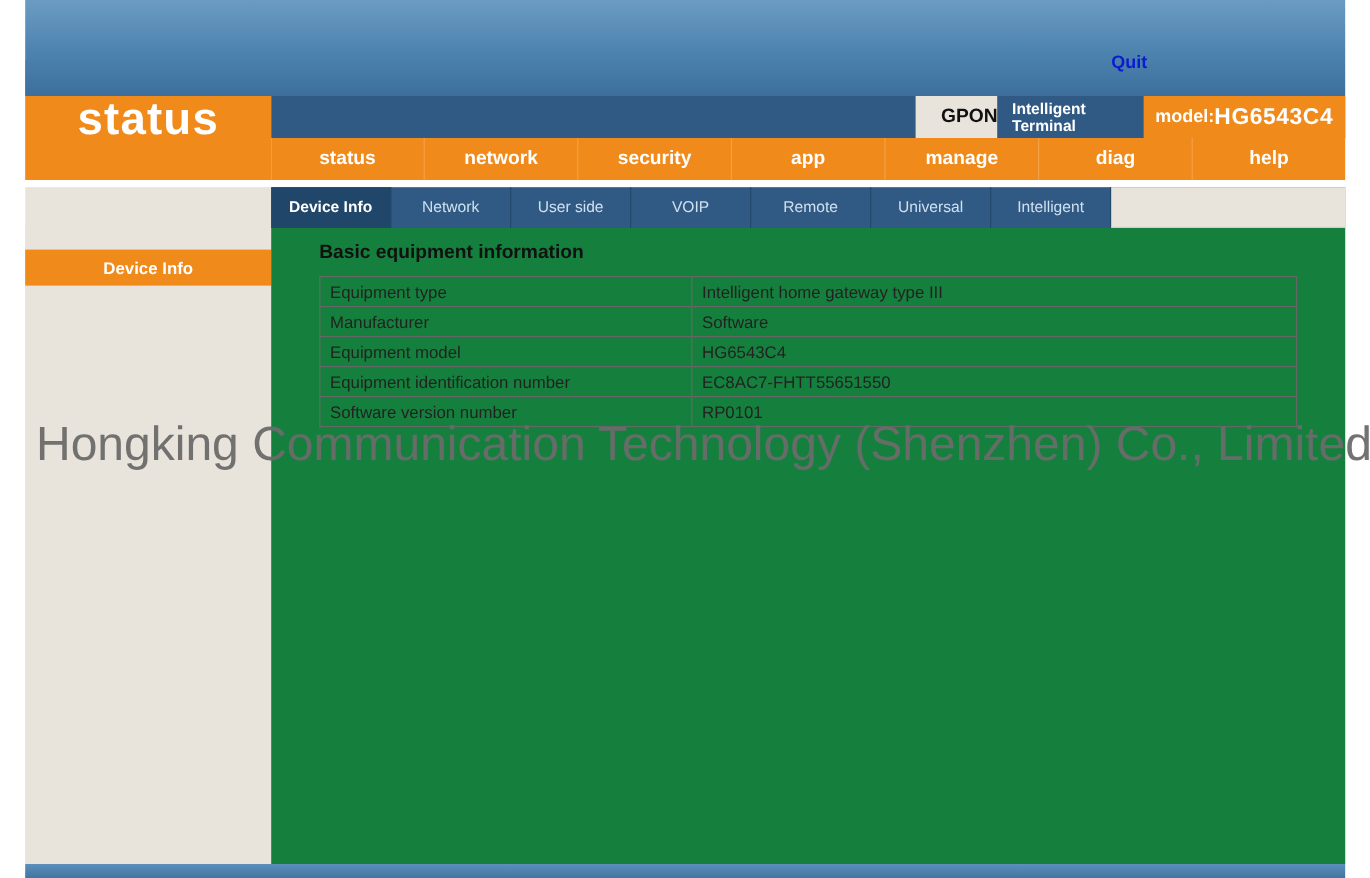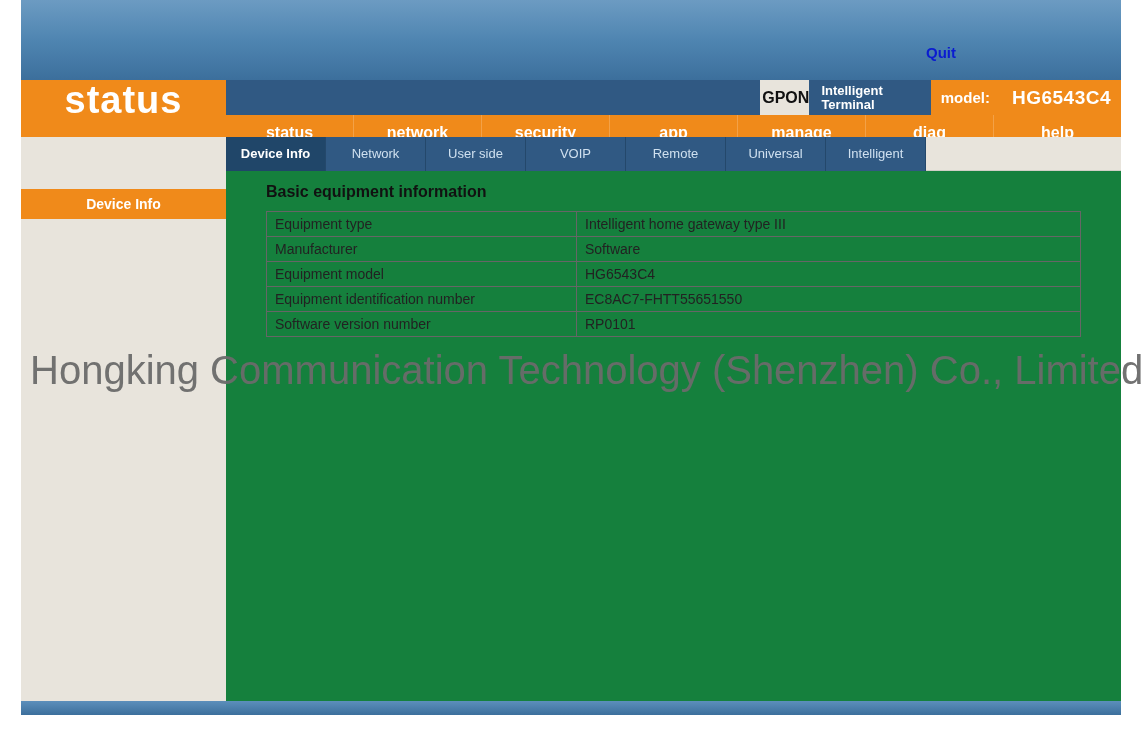--- a/index.html
+++ b/index.html
@@ -27,21 +27,21 @@
     right: 165px;
     top: 44px;
     color: #0a1bd1;
     font-weight: bold;
     font-size: 15px;
     text-decoration: none;
   }
   
   .header-row {
     display: flex;
-    height: 57px;
+    height: 76px;
     justify-content: center;
   }
   .logo-block {
     width: 205px;
     height: 100px;
     background: #f08a1a;
     margin-top: -30px;
     display: flex;
     align-items: center;
     justify-content: center;
@@ -64,21 +64,21 @@
     color: #fff;
   }
   .gpon-label {
     font-weight: bold;
     font-size: 16px;
     margin-right: 6px;
     color:#111;
     background:#e8e4dc;
     height:35px;
     line-height:35px;
-    padding-left:2px;
+    padding-left:21px;
     margin-left:auto;
   }
   .gpon-sub {
     font-weight: bold;
     font-size: 13px;
     line-height: 14px;
     text-align: left;
     padding-right: 12px;
     background:#305983;
     height:35px;
@@ -89,21 +89,21 @@
     padding-right:48px;
   }
   .model-badge {
     height: 35px;
     background: #f08a1a;
     color: #fff;
     display: flex;
     align-items: center;
     padding: 0 10px;
     font-weight: bold;
-    gap: 22px;
+    gap: 0;
     font-size:15px;
   }
   .model-badge .model-val { font-size:19px; letter-spacing:0.5px;}
   
   .main-nav {
     height: 35px;
     background: #f08a1a;
     display: flex;
     align-items: stretch;
   }

